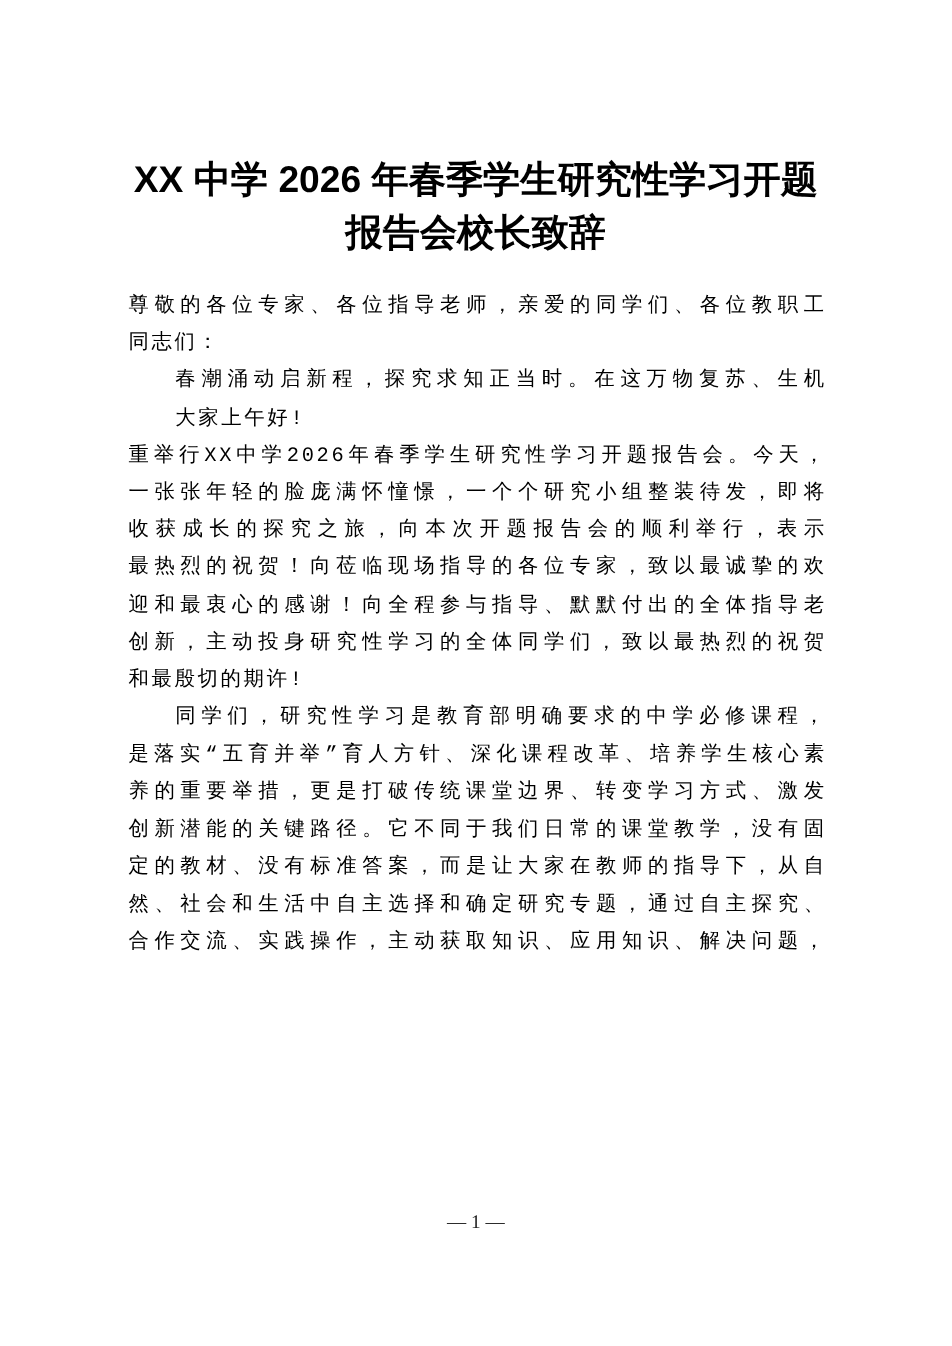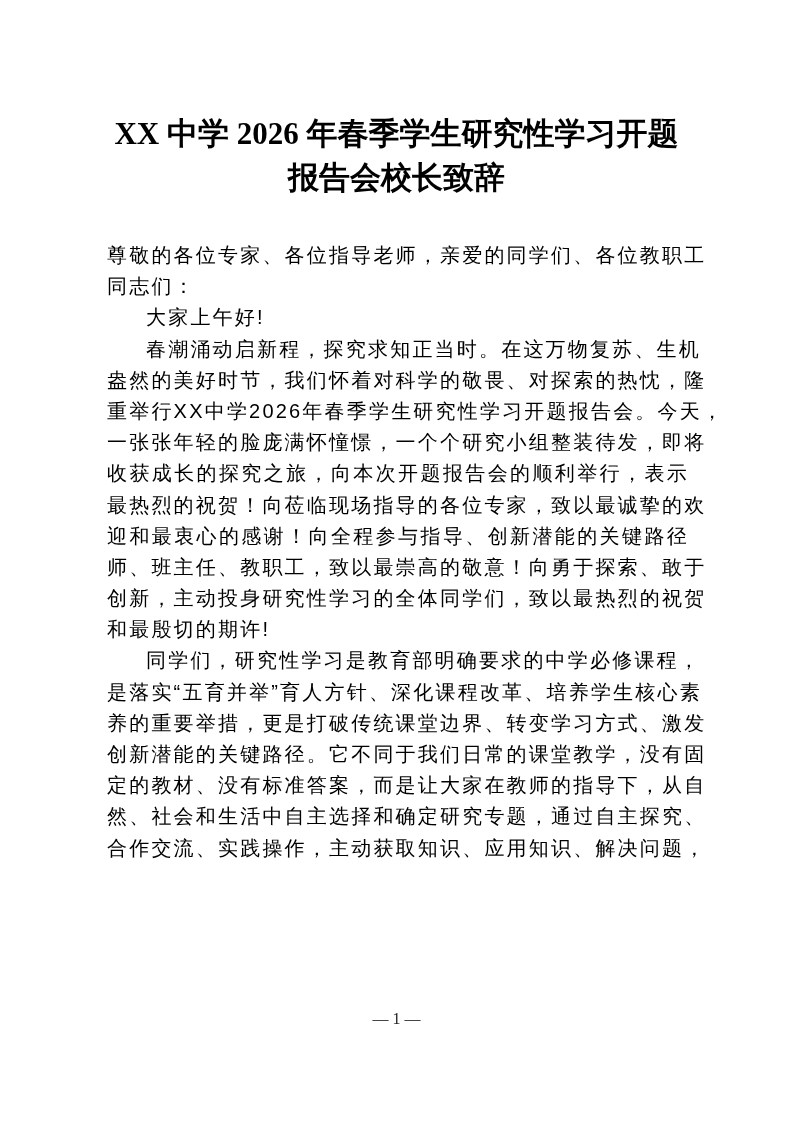--- a/index.html
+++ b/index.html
@@ -1,51 +1,49 @@
 <!DOCTYPE html>
 <html><head>
   <meta charset="utf-8">
   <style>
     html, body { margin: 0; padding: 0; background: #ffffff; }
     body { width: 793px; height: 1122px; position: relative; overflow: hidden;
            font-family: "DejaVu Serif", "Liberation Serif", serif; color: #000; }
     .page { position: absolute; left: 0; top: 0; width: 793px; height: 1122px; background: #fff; }
     .title { position: absolute; left: 0; width: 793px; text-align: center;
-             font-family: Liberation Serif, serif; font-weight: bold;
-             font-size: 31px; line-height: 40px; letter-spacing: 0px; }
+             font-family: Liberation Sans, sans-serif; font-weight: bold;
+             font-size: 31px; line-height: 40px; letter-spacing: 0px; margin-top: 16px; }
     .title.l1 { top: 114px; }
     .title.l2 { top: 158px; }
     .body { position: absolute; left: 107px; top: 240px; width: 582px; }
-    .line { height: 31.2px; line-height: 31.2px; font-size: 20px; white-space: nowrap;
-            font-family: Liberation Sans, sans-serif; font-weight: normal;
+    .line { height: 31.2px; line-height: 31.2px; font-size: 17px; white-space: nowrap;
+            font-family: Liberation Mono, monospace; font-weight: normal;
             letter-spacing: 2.2px; text-align: justify; text-align-last: justify; }
     .line.last { text-align-last: left; }
     .line.indent { padding-left: 39px; }
     .pagenum { position: absolute; top: 1010px; left: 0; width: 793px; text-align: center;
                font-family: "Liberation Serif", "DejaVu Serif", serif; font-size: 16px; color: #222; }
   </style>
 </head>
 <body>
 
 <div class="page">
   <div class="title l1">XX 中学 2026 年春季学生研究性学习开题</div>
   <div class="title l2">报告会校长致辞</div>
 
   <div class="body">
     <div class="line">尊敬的各位专家、各位指导老师，亲爱的同学们、各位教职工</div>
     <div class="line last">同志们：</div>
+    <div class="line indent">春潮涌动启新程，探究求知正当时。在这万物复苏、生机</div>
     <div class="line indent last">大家上午好!</div>
-    <div class="line indent">春潮涌动启新程，探究求知正当时。在这万物复苏、生机</div>
-    <div class="line">盎然的美好时节，我们怀着对科学的敬畏、对探索的热忱，隆</div>
     <div class="line">重举行XX中学2026年春季学生研究性学习开题报告会。今天，</div>
     <div class="line">一张张年轻的脸庞满怀憧憬，一个个研究小组整装待发，即将</div>
     <div class="line">收获成长的探究之旅，向本次开题报告会的顺利举行，表示</div>
     <div class="line">最热烈的祝贺！向莅临现场指导的各位专家，致以最诚挚的欢</div>
-    <div class="line">迎和最衷心的感谢！向全程参与指导、创新潜能的关键路径</div>
-    <div class="line">师、班主任、教职工，致以最崇高的敬意！向勇于探索、敢于</div>
+    <div class="line">迎和最衷心的感谢！向全程参与指导、默默付出的全体指导老</div>
     <div class="line">创新，主动投身研究性学习的全体同学们，致以最热烈的祝贺</div>
     <div class="line last">和最殷切的期许!</div>
     <div class="line indent">同学们，研究性学习是教育部明确要求的中学必修课程，</div>
     <div class="line">是落实“五育并举”育人方针、深化课程改革、培养学生核心素</div>
     <div class="line">养的重要举措，更是打破传统课堂边界、转变学习方式、激发</div>
     <div class="line">创新潜能的关键路径。它不同于我们日常的课堂教学，没有固</div>
     <div class="line">定的教材、没有标准答案，而是让大家在教师的指导下，从自</div>
     <div class="line">然、社会和生活中自主选择和确定研究专题，通过自主探究、</div>
     <div class="line">合作交流、实践操作，主动获取知识、应用知识、解决问题，</div>
   </div>

